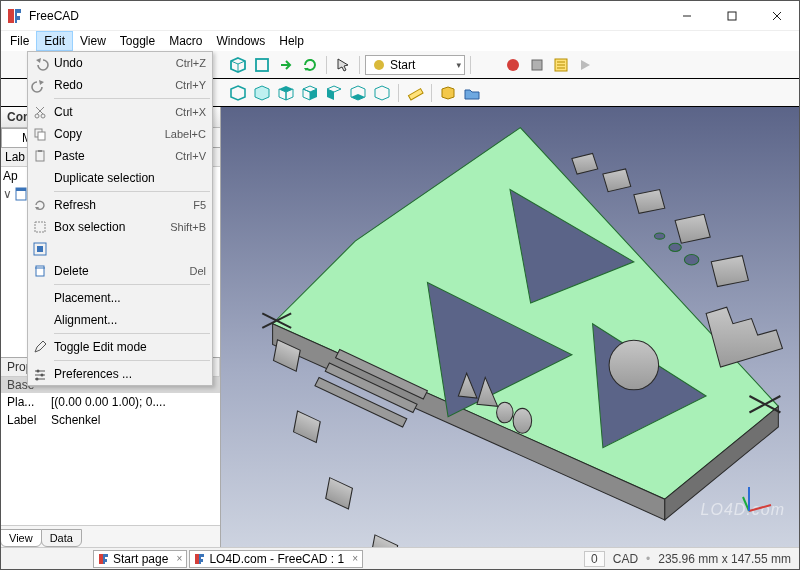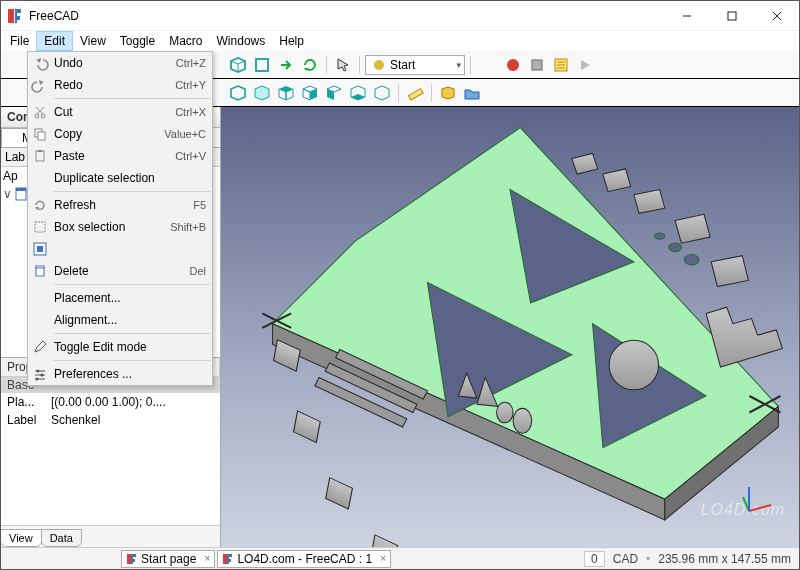--- a/index.html
+++ b/index.html
@@ -48,21 +48,21 @@
   
   .dropmenu { position: absolute; top: 50px; left: 26px; width: 186px; background: #f2f2f2; border: 1px solid #bcbcbc; box-shadow: 2px 2px 4px rgba(0,0,0,0.2); z-index: 50; }
   .dropmenu .row { display: flex; align-items: center; height: 22px; padding: 0 6px 0 2px; }
   .dropmenu .ico { width: 20px; height: 20px; display: flex; align-items: center; justify-content: center; margin-right: 4px; }
   .dropmenu .lbl { flex: 1; color: #000; }
   .dropmenu .sc { color: #555; font-size: 11px; }
   .dropmenu .sep { height: 1px; background: #d0d0d0; margin: 2px 2px 2px 26px; }
 
   
   .status { position: absolute; bottom: 0; left: 0; right: 0; height: 22px; background: #f3f3f3; border-top: 1px solid #ccc; display: flex; align-items: center; }
-  .status .doc-tabs { display: flex; margin-left: 120px; align-items: center; }
+  .status .doc-tabs { display: flex; margin-left: 92px; align-items: center; }
   .doc-tab { display: flex; align-items: center; padding: 1px 18px 1px 4px; border: 1px solid #aaa; background: #fff; margin-right: 2px; position: relative; font-size: 11px; }
   .doc-tab .x { position: absolute; right: 4px; font-size: 10px; color: #777; }
   .status .right { margin-left: auto; display: flex; align-items: center; gap: 8px; padding-right: 8px; color: #444; font-size: 11px; }
   .status .cell { border: 1px solid #c8c8c8; padding: 0 6px; background: #fafafa; height: 16px; line-height: 14px; }
   .watermark { position: absolute; right: 14px; bottom: 28px; color: rgba(255,255,255,0.5); font-size: 16px; letter-spacing: 1px; font-style: italic; }
 
   
   svg { overflow: visible; }
 </style>
 </head>
@@ -384,21 +384,21 @@
     <span class="sc">Ctrl+X</span>
   </div>
   <div class="row">
     <span class="ico">
         <svg width="14" height="14">
           <rect x="2" y="2" width="7" height="8" fill="none" stroke="#888"></rect>
           <rect x="5" y="5" width="7" height="8" fill="#fff" stroke="#888"></rect>
         </svg>
       </span>
     <span class="lbl">Copy</span>
-    <span class="sc">Value+C</span>
+    <span class="sc">Label+C</span>
   </div>
   <div class="row">
     <span class="ico">
         <svg width="14" height="14">
           <rect x="3" y="2" width="8" height="10" fill="none" stroke="#888"></rect>
           <rect x="5" y="1" width="4" height="2" fill="#888"></rect>
         </svg>
       </span>
     <span class="lbl">Paste</span>
     <span class="sc">Ctrl+V</span>

